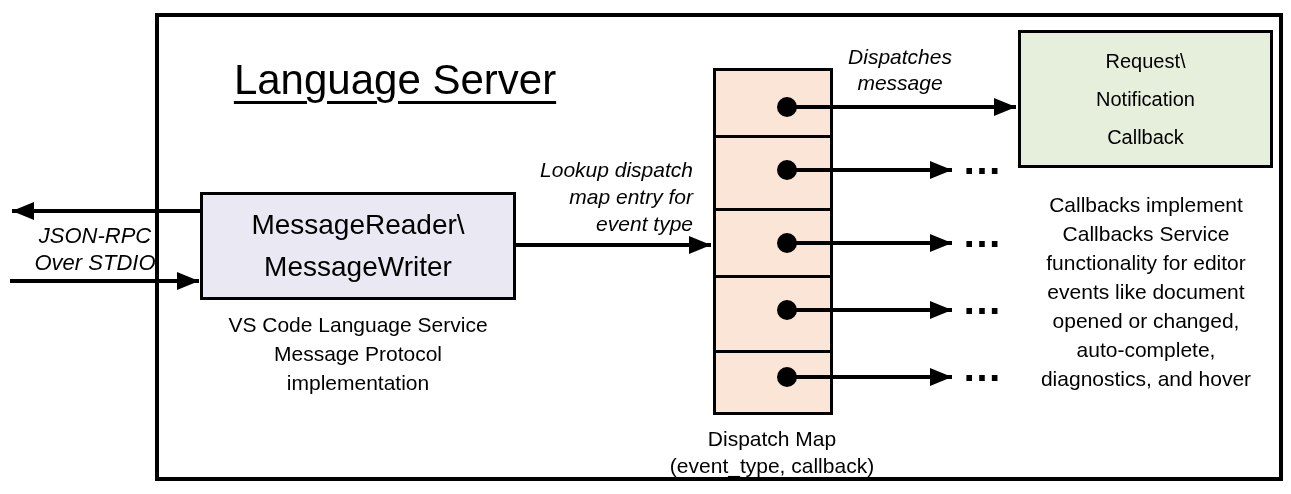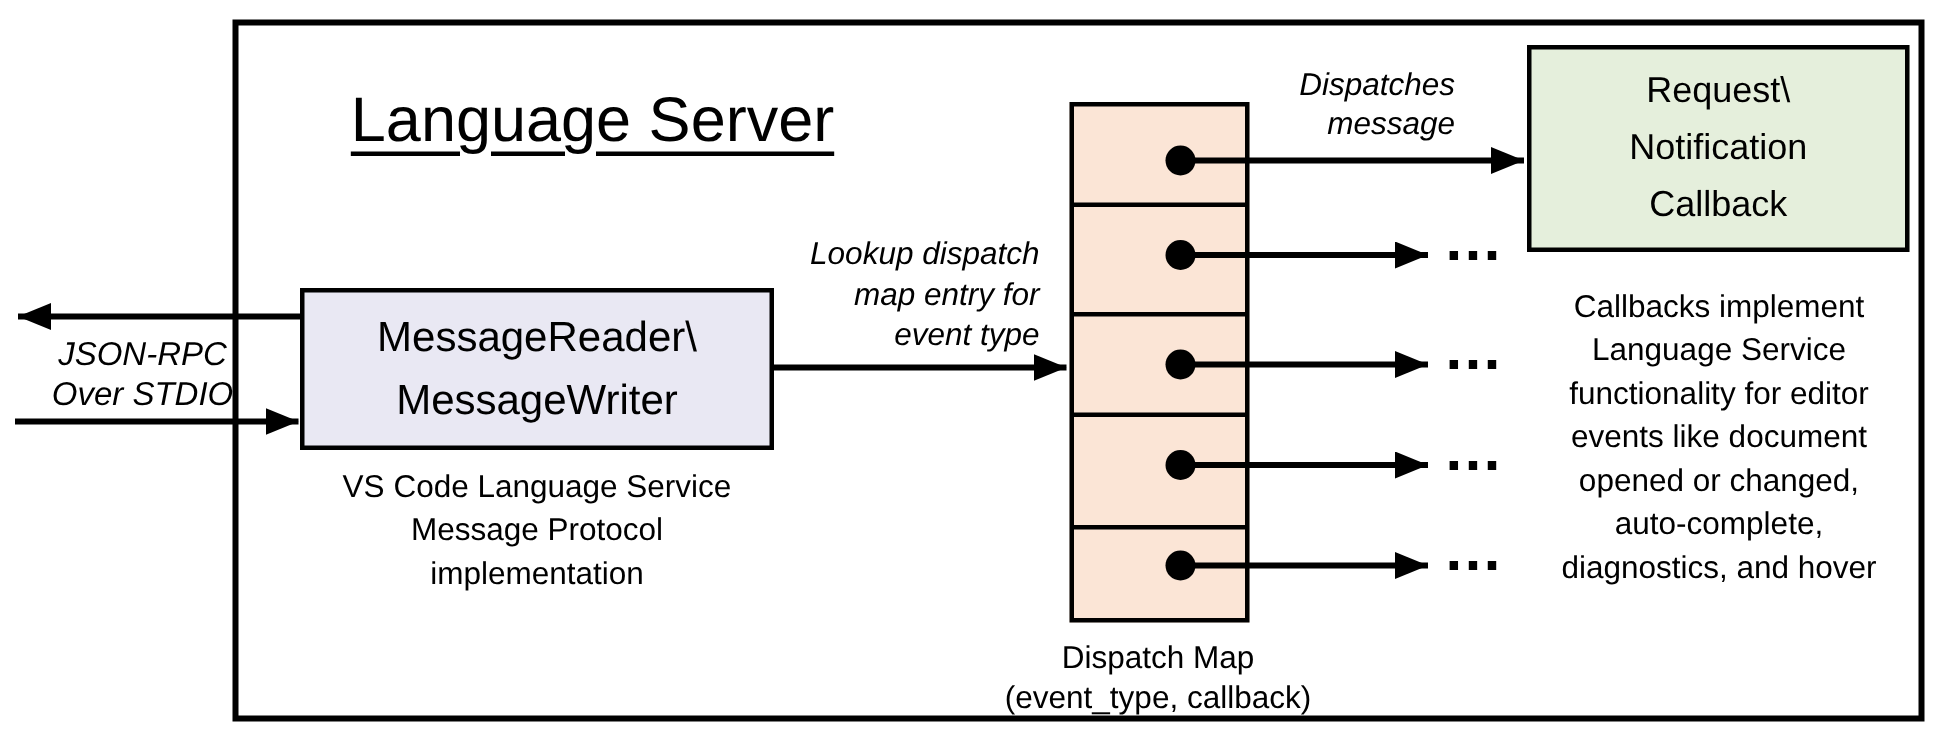--- a/index.html
+++ b/index.html
@@ -63,32 +63,32 @@
   .cell-divider{
     left:0;width:114px;height:3px;background:#000;
   }
   #dispatch-label{
     left:662px;top:425px;width:220px;
     text-align:center;
     font-size:21px;line-height:27px;
   }
   #dispatches-label{
     left:830px;top:44px;width:140px;
-    text-align:right;
+    text-align:center;
     font-style:italic;
     font-size:21px;line-height:26px;
   }
   #callback-box{
     left:1018px;top:30px;width:255px;height:138px;
     box-sizing:border-box;
     border:3px solid #000;
     background:#E5EFDC;
     display:flex;flex-direction:column;
     align-items:center;justify-content:center;
-    font-size:24px;line-height:38px;
+    font-size:20px;line-height:38px;
     text-align:center;
   }
   #callbacks-note{
     left:1008px;top:190px;width:276px;
     text-align:center;
     font-size:21px;line-height:29px;
   }
   .ellipsis{
     width:56px;height:40px;
     font-size:40px;font-weight:bold;
@@ -146,21 +146,21 @@
   </div>
 
   <div class="abs" id="callback-box" style="background: rgb(229, 239, 220);">
     <div>Request\</div>
     <div>Notification</div>
     <div>Callback</div>
   </div>
 
   <div class="abs" id="callbacks-note">
     <div>Callbacks implement</div>
-    <div>Language Service</div>
+    <div>Callbacks Service</div>
     <div>functionality for editor</div>
     <div>events like document</div>
     <div>opened or changed,</div>
     <div>auto-complete,</div>
     <div>diagnostics, and hover</div>
   </div>
 
   <div class="abs ellipsis" style="left:962px;top:140px">…</div>
   <div class="abs ellipsis" style="left:962px;top:213px">…</div>
   <div class="abs ellipsis" style="left:962px;top:280px">…</div>

